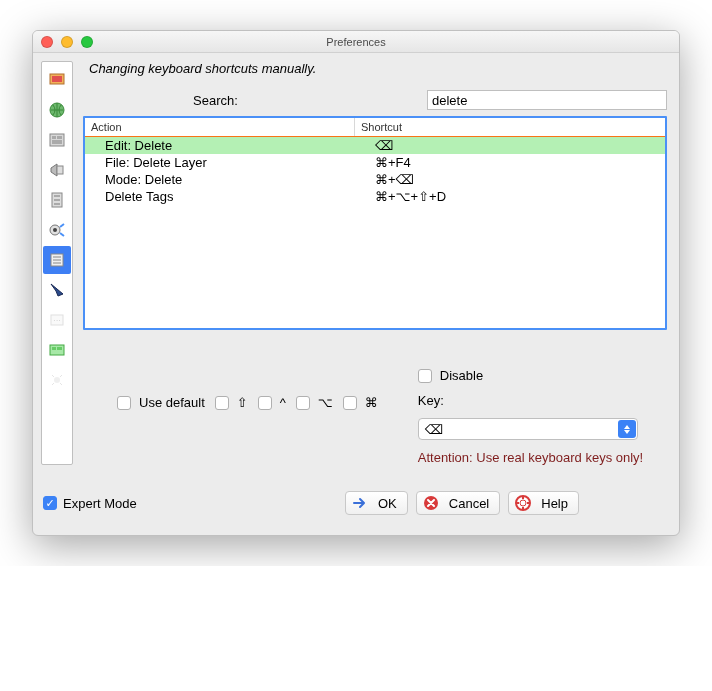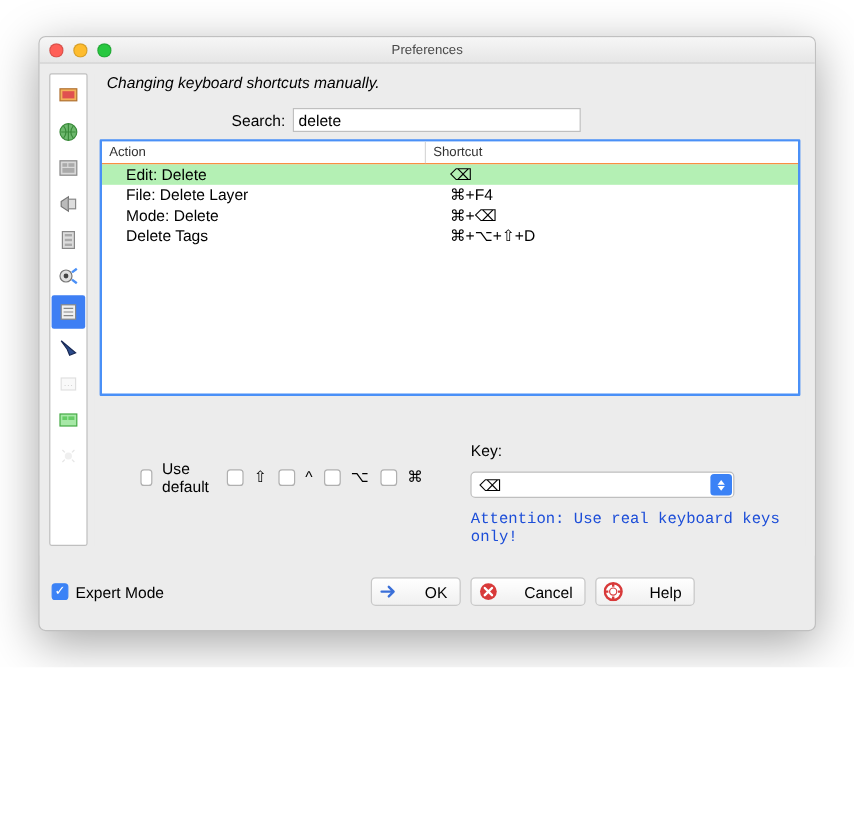--- a/index.html
+++ b/index.html
@@ -70,21 +70,21 @@
     flex:1;
     background:#ececec;
     display:flex; flex-direction:column;
     padding: 0 4px;
   }
   .heading { font-size:13px; margin:4px 0 4px 0; }
   .subheading { font-style:italic; font-size:13px; margin:0 0 14px 6px; }
   .searchrow {
     display:flex; align-items:center; gap:6px;
     margin: 0 0 6px 0;
-    justify-content:flex-start;
+    justify-content:space-between;
     padding-left: 110px;
   }
   .searchrow label { font-size:13px; }
   .searchrow input {
     width: 240px; height:20px;
     border:1px solid #bfbfbf;
     background:#fff;
     font-size:13px;
     padding: 1px 4px;
     font-family:inherit;
@@ -146,40 +146,40 @@
   .keysel .arrow {
     position:absolute; right:1px; top:1px; bottom:1px; width:18px;
     background:#3b82f6;
     border-radius:3px;
     display:flex; flex-direction:column; align-items:center; justify-content:center;
     gap:1px;
   }
   .keysel .arrow span { width:0;height:0;border-left:3px solid transparent;border-right:3px solid transparent; }
   .keysel .arrow .up { border-bottom:4px solid #fff; }
   .keysel .arrow .dn { border-top:4px solid #fff; }
-  .warn { font-size:13px; color:#1d4ed8;font-family:Liberation Mono, monospace; }
+  .warn { font-size:13px; color:#7f1d1d; }
   .footer {
     border-top: 0;
     padding: 18px 10px 20px 10px;
     display:flex;
     align-items:center;
   }
   .footer .expert { display:flex; align-items:center; gap:6px; flex:0 0 auto; }
   .footer .expert input[type=checkbox] {
     width:14px;height:14px;margin:0;appearance:none;border:1px solid #3b82f6;border-radius:3px;background:#3b82f6;
   }
   .footer .expert input[type=checkbox]::after { content:"✓"; color:#fff; font-size:11px; display:block; text-align:center; line-height:12px; }
   .btns { margin-left:auto; display:flex; gap:8px; margin-right: 90px; }
   .btn {
     height:24px;
     padding:0 10px 0 6px;
     background:linear-gradient(#ffffff,#f0f0f0);
     border:1px solid #c8c8c8;
     border-radius:4px;
-    display:flex; align-items:center; gap:20px;
+    display:flex; align-items:center; gap:8px;
     font-size:13px;
     cursor:pointer;
   }
   .btn svg { display:block; }
 </style>
 </head>
 <body>
 
 <div class="window">
   <div class="titlebar">
@@ -317,20 +317,24 @@
             <input type="checkbox" style="">
             <span>⌥</span>
           </label>
           <label class="chk">
             <input type="checkbox" style="">
             <span>⌘</span>
           </label>
         </div>
         <div class="rightoptcol">
           <div style="height:18px"></div>
+          <label class="chk">
+            <input type="checkbox" style="">
+            <span>Disable</span>
+          </label>
           <div>Key:</div>
           <div class="keysel">
             <span>⌫</span>
             <div class="arrow">
                 <span class="up"></span>
                 <span class="dn"></span>
               </div>
           </div>
           <div class="warn">Attention: Use real keyboard keys only!</div>
         </div>

